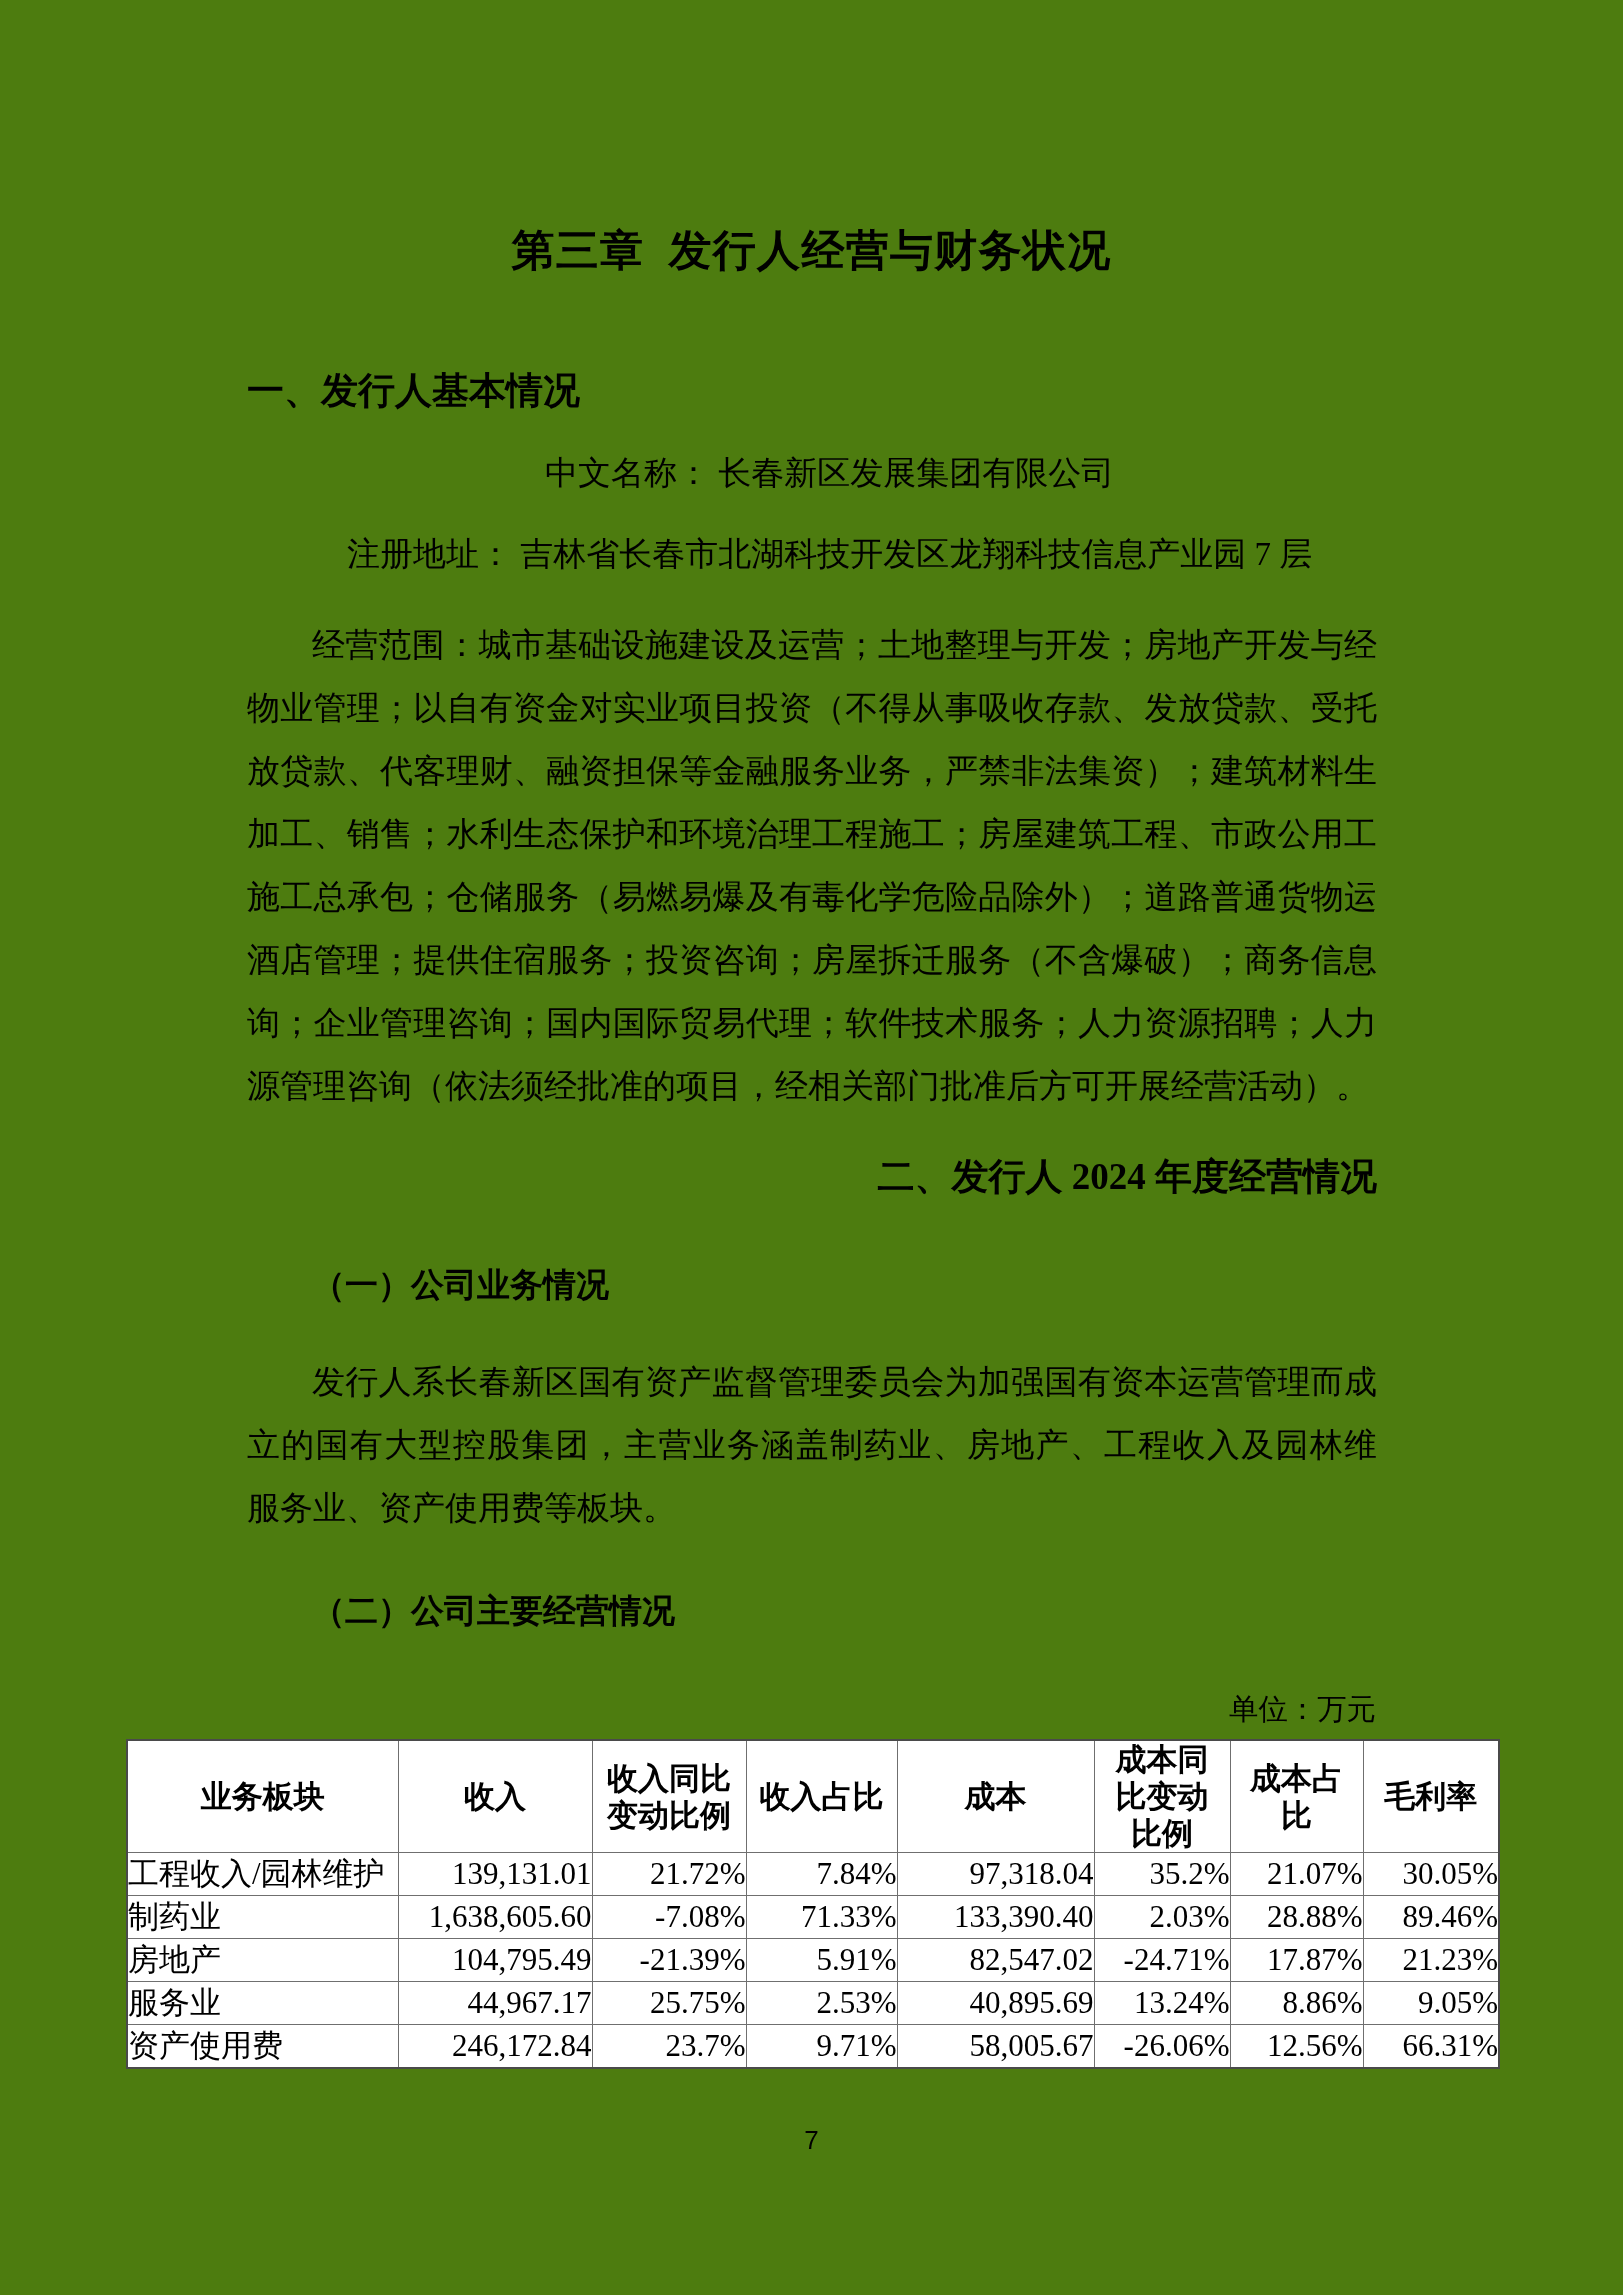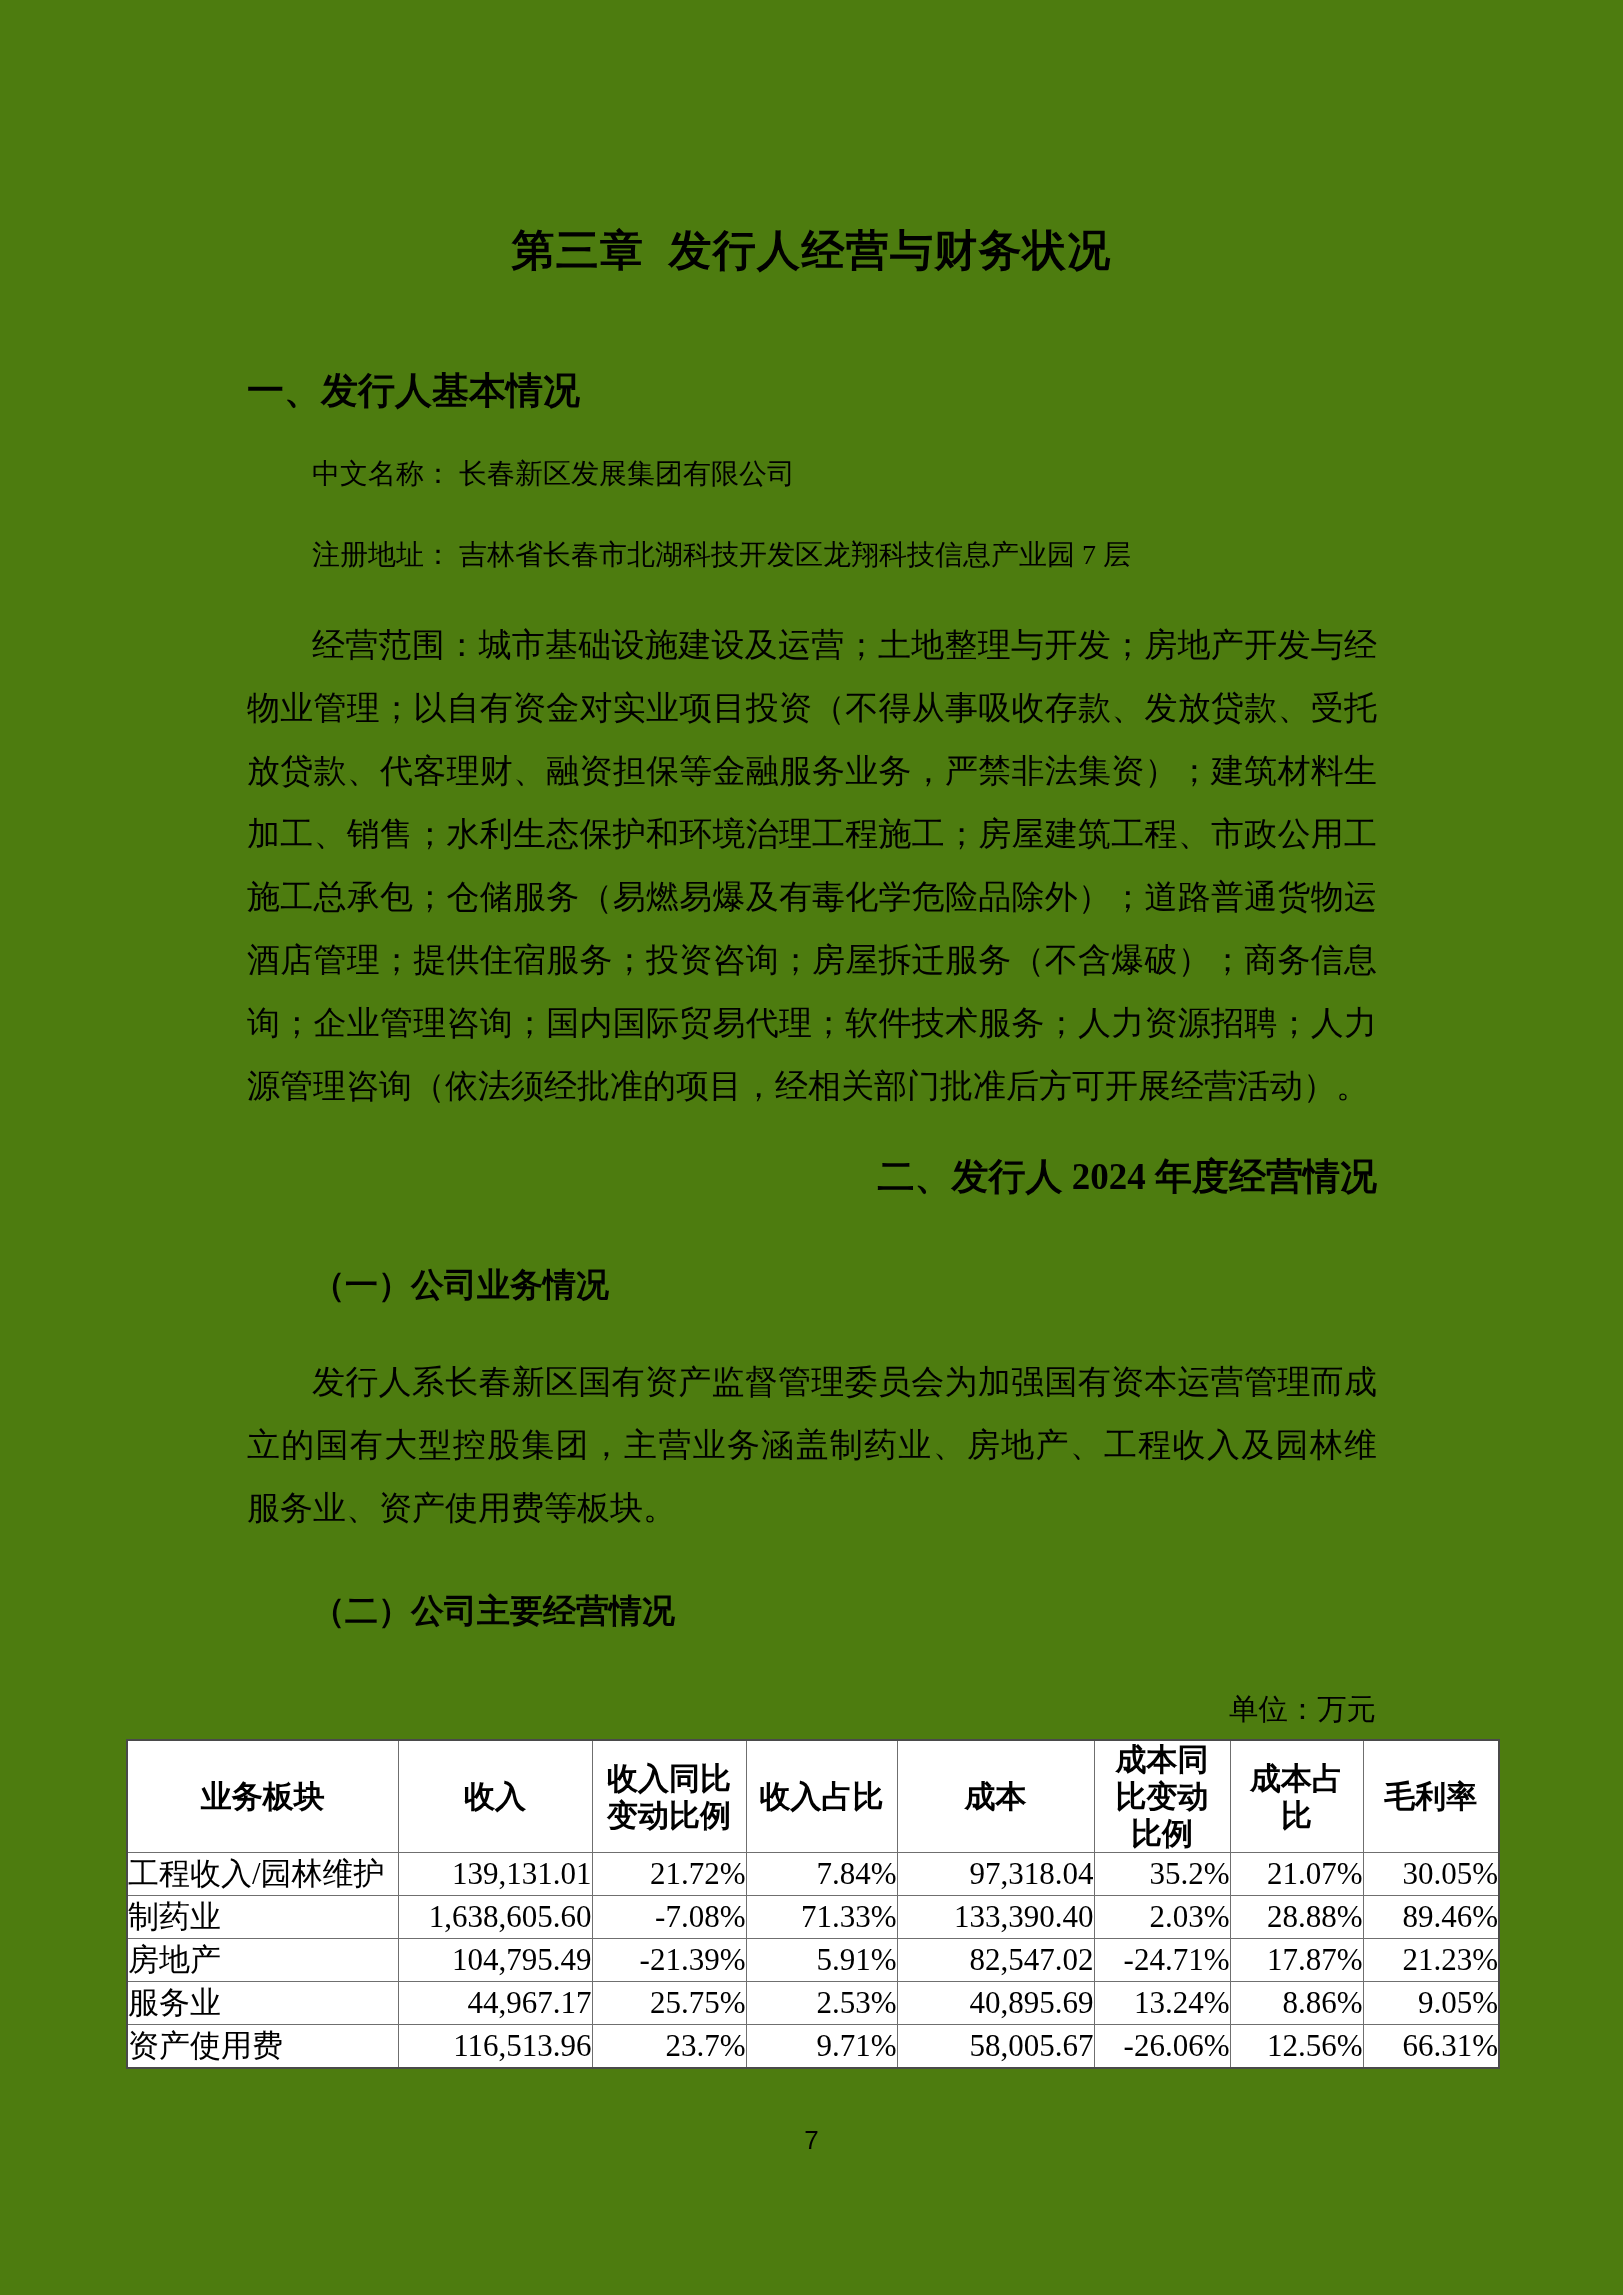--- a/index.html
+++ b/index.html
@@ -25,24 +25,25 @@
     font-size:37px;font-weight:bold;
     white-space:pre;
   }
   .h-sub{
     left:247px;width:1130px;
     font-size:33px;font-weight:bold;
     text-indent:65px;
     white-space:pre;
   }
   .fline{
-    left:247px;width:1130px;
-    font-size:28px;line-height:63px;
+    left:232px;width:1130px;
+    font-size:33px;line-height:63px;
     text-indent:65px;
     white-space:pre;
+    text-align:center;
   }
   .para{
     left:247px;width:1130px;
     font-size:33px;line-height:63px;
   }
   .bl{
     text-align:justify;
     text-align-last:justify;
     height:63px;
     overflow:hidden;
@@ -191,21 +192,21 @@
         <td class="num">44,967.17</td>
         <td class="num">25.75%</td>
         <td class="num">2.53%</td>
         <td class="num">40,895.69</td>
         <td class="num">13.24%</td>
         <td class="num">8.86%</td>
         <td class="num">9.05%</td>
       </tr>
       <tr>
         <td class="cat">资产使用费</td>
-        <td class="num">116,513.96</td>
+        <td class="num">246,172.84</td>
         <td class="num">23.7%</td>
         <td class="num">9.71%</td>
         <td class="num">58,005.67</td>
         <td class="num">-26.06%</td>
         <td class="num">12.56%</td>
         <td class="num">66.31%</td>
       </tr>
     </tbody>
   </table>
 

